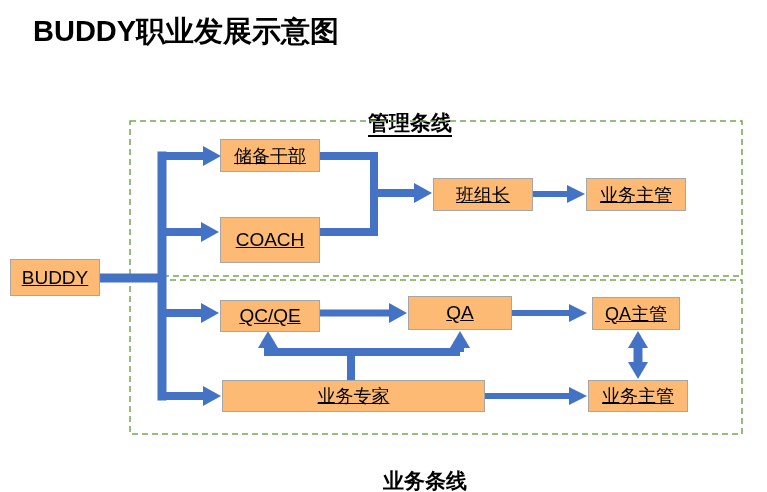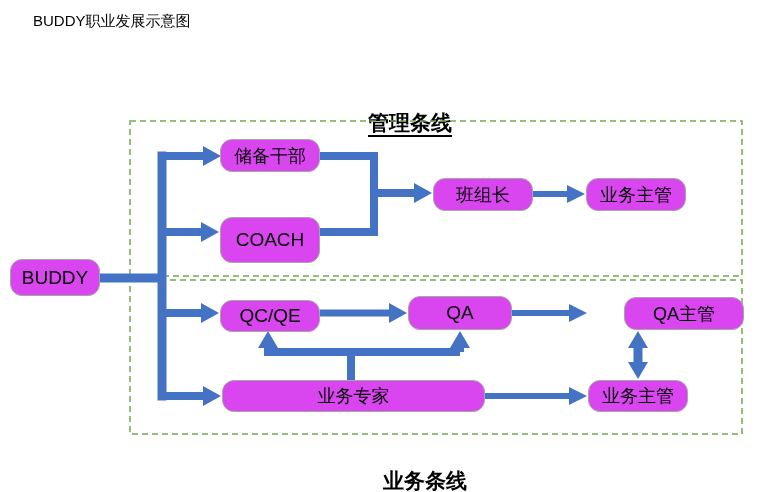--- a/index.html
+++ b/index.html
@@ -2,36 +2,36 @@
 <html><head>
 <meta charset="utf-8">
 <style>
   html,body { margin:0; padding:0; background:#ffffff; }
   .canvas {
     position:relative; width:767px; height:492px; background:#ffffff;
     font-family:"Liberation Sans","DejaVu Sans",sans-serif; overflow:hidden;
   }
   .title {
     position:absolute; left:33px; top:12px;
-    font-size:15px; font-weight:normal; color:#000;
+    font-size:29px; font-weight:bold; color:#000;
     white-space:nowrap;
   }
   .section-label {
     position:absolute; font-size:21px; font-weight:bold; color:#000;
     line-height:1.05; border-bottom:2px solid #000; padding-bottom:1px;
     white-space:nowrap;
   }
   .section-label.mgmt { left:368px; top:80px;margin-top:32px; }
   .section-label.biz  { left:383px; top:470px; }
   .layer { position:absolute; left:0; top:0; }
   .node {
     position:absolute; box-sizing:border-box;
-    background:#d946ef; border:1.5px solid #a6a6a6; border-radius:12px;
+    background:#fdba74; border:1.5px solid #a6a6a6; border-radius:0;
     display:flex; align-items:center; justify-content:center;
-    font-size:18px; color:#000; white-space:nowrap;
+    font-size:18px; color:#000; white-space:nowrap;text-decoration:underline;
   }
   .node.latin { font-size:19px; }
   .conn { fill:none; stroke:#4472C4; }
   .head { fill:#4472C4; stroke:none; }
   .section-rect { fill:none; stroke:#74A94F; stroke-width:1.5; }
 </style>
 </head>
 <body>
 
 <div class="canvas">
@@ -113,19 +113,19 @@
   <div class="node latin" style="left:220px; top:217px; width:100px; height:46px;">COACH</div>
 
   <div class="node" style="left:433px; top:178px; width:100px; height:33px;">班组长</div>
 
   <div class="node" style="left:586px; top:178px; width:100px; height:33px;">业务主管</div>
 
   <div class="node latin" style="left:220px; top:300px; width:100px; height:32px;">QC/QE</div>
 
   <div class="node latin" style="left:408px; top:296px; width:104px; height:34px;">QA</div>
 
-  <div class="node" style="left:624px; top:297px; width:120px; height:33px;">QA主管</div>
+  <div class="node" style="left:592px; top:297px; width:88px; height:33px;">QA主管</div>
 
   <div class="node" style="left:222px; top:380px; width:263px; height:32px;">业务专家</div>
 
   <div class="node" style="left:588px; top:380px; width:100px; height:32px;">业务主管</div>
 
 </div>
 
 </body></html>

